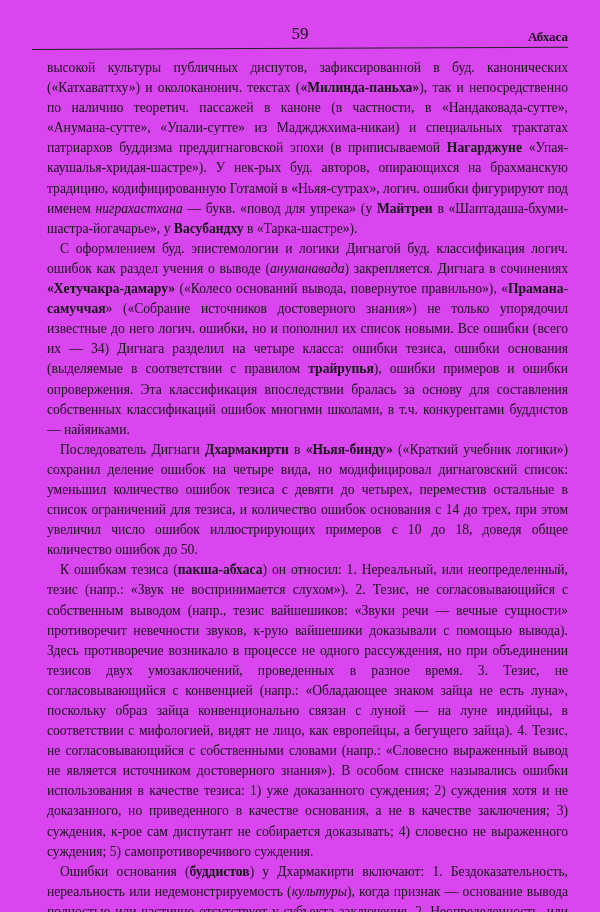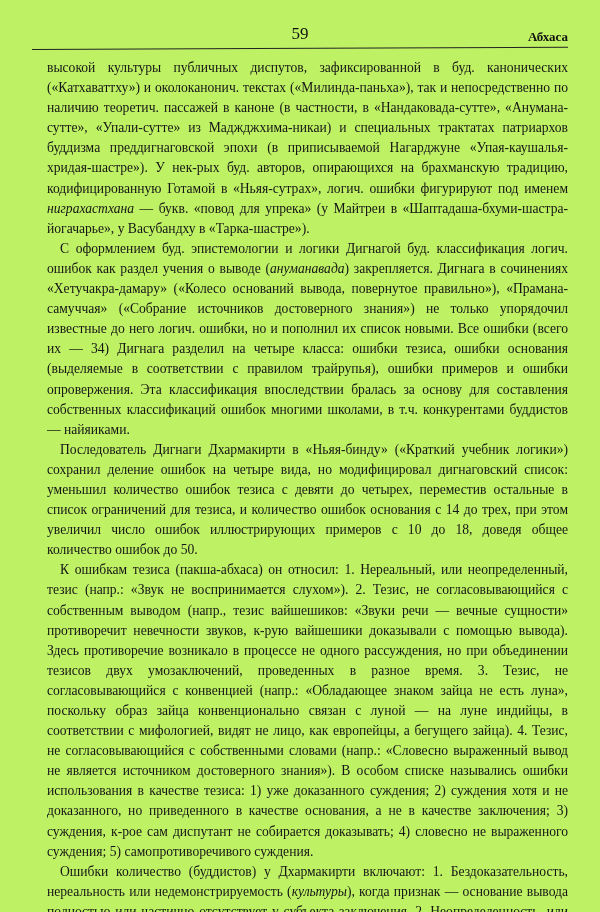--- a/index.html
+++ b/index.html
@@ -1,19 +1,19 @@
 <!DOCTYPE html>
 <html><head>
   <meta charset="utf-8">
   <style>
     html, body { margin: 0; padding: 0; background: #ffffff; }
     body { width: 600px; height: 912px; overflow: hidden; position: relative; }
     .page {
       position: absolute; left: 0; top: 0; width: 600px; height: 912px;
-      background: #bef264; color: #151515;
+      background: #d946ef; color: #151515;
       font-family: "Liberation Serif", "DejaVu Serif", serif;
     }
     .running-head {
       position: absolute; left: 32px; top: 0; width: 536px; height: 52px;
     }
     .page-number {
       position: absolute; left: 0; right: 0; top: 24px; text-align: center;
       font-size: 17px; color: #111;
     }
     .head-word {
@@ -25,33 +25,33 @@
       border-top: 1.3px solid #222;
       transform: rotate(-0.25deg); transform-origin: left center;
     }
     .body-text {
       position: absolute; left: 47px; top: 58px; width: 521px;
       font-size: 13.6px; line-height: 20.1px; text-align: justify;
       hyphens: manual;
     }
     .body-text p { margin: 0; text-indent: 0; }
     .body-text p.indent { text-indent: 13px; }
-    .body-text b { font-weight: normal; }
+    .body-text b { font-weight: bold; }
     .body-text i { }
   </style>
 </head>
 <body>
 
 <div class="page">
   <div class="running-head">
     <div class="page-number">59</div>
     <div class="head-word">Абхаса</div>
     <div class="head-rule"></div>
   </div>
 
   <div class="body-text">
     <p><span>высокой культуры публичных диспутов, зафиксированной в буд. канонических («Катхаваттху») и околоканонич. текстах (</span><b>«Милинда-паньха»</b><span>), так и непосредственно по наличию теоретич. пассажей в каноне (в частности, в «Нандаковада-сутте», «Анумана-сутте», «Упали-сутте» из Маджджхима-никаи) и специальных трактатах патриархов буддизма преддигнаговской эпохи (в приписываемой </span><b>Нагарджуне</b><span> «Упая-каушалья-хридая-шастре»). У нек-рых буд. авторов, опирающихся на брахманскую традицию, кодифицированную Готамой в «Ньяя-сутрах», логич. ошибки фигурируют под именем </span><i>ниграхастхана</i><span> — букв. «повод для упрека» (у </span><b>Майтреи</b><span> в «Шаптадаша-бхуми-шастра-йогачарье», у </span><b>Васубандху</b><span> в «Тарка-шастре»).</span></p>
     <p class="indent"><span>С оформлением буд. эпистемологии и логики Дигнагой буд. классификация логич. ошибок как раздел учения о выводе (</span><i>ануманавада</i><span>) закрепляется. Дигнага в сочинениях </span><b>«Хетучакра-дамару»</b><span> («Колесо оснований вывода, повернутое правильно»), «</span><b>Прамана-самуччая</b><span>» («Собрание источников достоверного знания») не только упорядочил известные до него логич. ошибки, но и пополнил их список новыми. Все ошибки (всего их — 34) Дигнага разделил на четыре класса: ошибки тезиса, ошибки основания (выделяемые в соответствии с правилом </span><b>трайрупья</b><span>), ошибки примеров и ошибки опровержения. Эта классификация впоследствии бралась за основу для составления собственных классификаций ошибок многими школами, в т.ч. конкурентами буддистов — найяиками.</span></p>
     <p class="indent"><span>Последователь Дигнаги </span><b>Дхармакирти</b><span> в </span><b>«Ньяя-бинду»</b><span> («Краткий учебник логики») сохранил деление ошибок на четыре вида, но модифицировал дигнаговский список: уменьшил количество ошибок тезиса с девяти до четырех, переместив остальные в список ограничений для тезиса, и количество ошибок основания с 14 до трех, при этом увеличил число ошибок иллюстрирующих примеров с 10 до 18, доведя общее количество ошибок до 50.</span></p>
     <p class="indent"><span>К ошибкам тезиса (</span><b>пакша-абхаса</b><span>) он относил: 1. Нереальный, или неопределенный, тезис (напр.: «Звук не воспринимается слухом»). 2. Тезис, не согласовывающийся с собственным выводом (напр., тезис вайшешиков: «Звуки речи — вечные сущности» противоречит невечности звуков, к-рую вайшешики доказывали с помощью вывода). Здесь противоречие возникало в процессе не одного рассуждения, но при объединении тезисов двух умозаключений, проведенных в разное время. 3. Тезис, не согласовывающийся с конвенцией (напр.: «Обладающее знаком зайца не есть луна», поскольку образ зайца конвенционально связан с луной — на луне индийцы, в соответствии с мифологией, видят не лицо, как европейцы, а бегущего зайца). 4. Тезис, не согласовывающийся с собственными словами (напр.: «Словесно выраженный вывод не является источником достоверного знания»). В особом списке назывались ошибки использования в качестве тезиса: 1) уже доказанного суждения; 2) суждения хотя и не доказанного, но приведенного в качестве основания, а не в качестве заключения; 3) суждения, к-рое сам диспутант не собирается доказывать; 4) словесно не выраженного суждения; 5) самопротиворечивого суждения.</span></p>
-    <p class="indent"><span>Ошибки количество (</span><b>буддистов</b><span>) у Дхармакирти включают: 1. Бездоказательность, нереальность или недемонстрируемость (</span><i>культуры</i><span>), когда признак — основание вывода полностью или частично отсутствует у субъекта заключения. 2. Неопределенность, или двусмысленность (</span></p>
+    <p class="indent"><span>Ошибки основания (</span><b>буддистов</b><span>) у Дхармакирти включают: 1. Бездоказательность, нереальность или недемонстрируемость (</span><i>культуры</i><span>), когда признак — основание вывода полностью или частично отсутствует у субъекта заключения. 2. Неопределенность, или двусмысленность (</span></p>
   </div>
 </div>
 
 </body></html>

